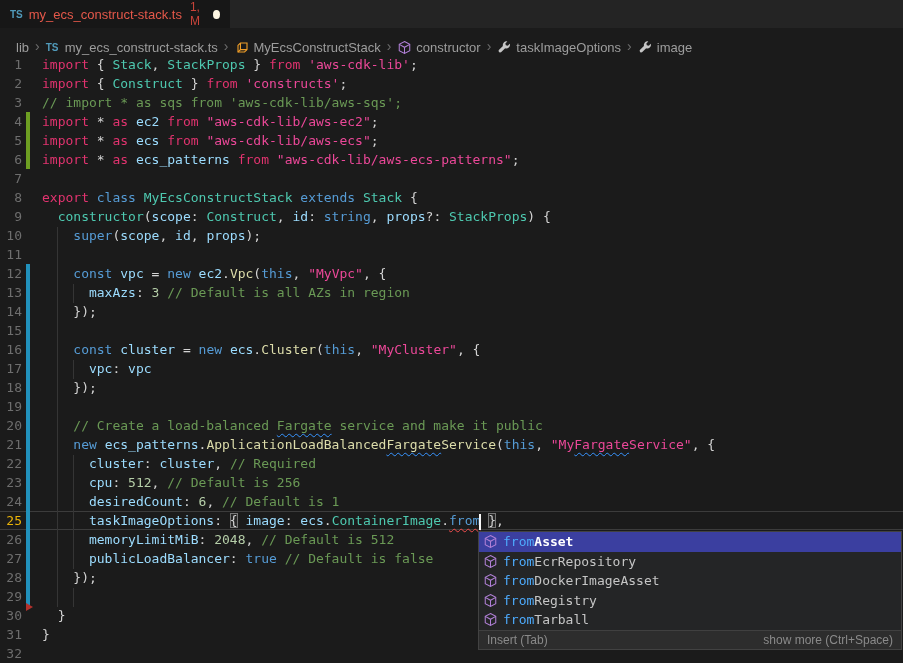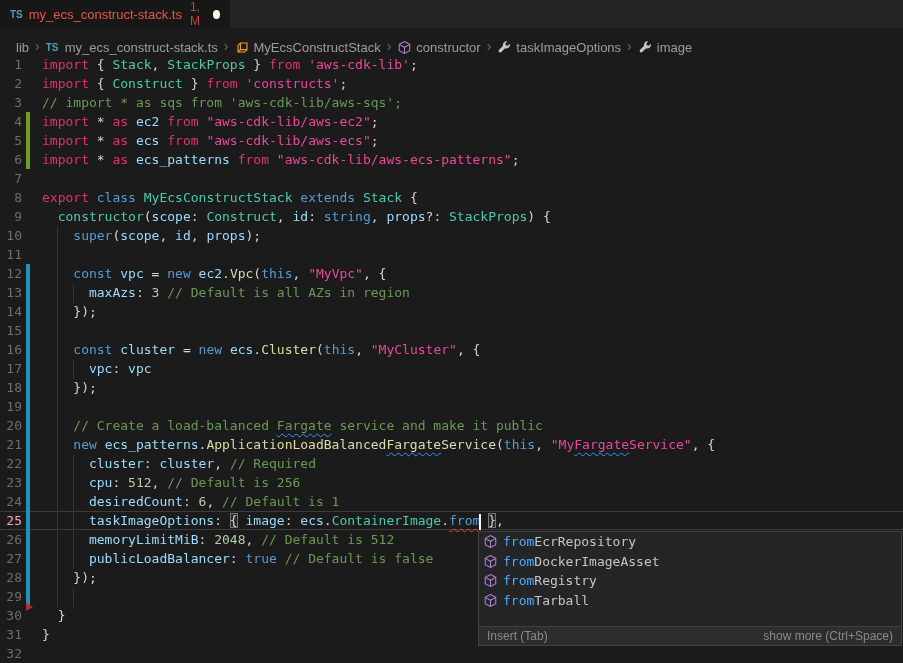--- a/index.html
+++ b/index.html
@@ -19,21 +19,21 @@
   .breadcrumbs{height:27px;display:flex;align-items:flex-end;padding-left:16px;gap:5px;background:#1b1b1b;}
   .crumb{color:#9d9d9d;font-size:13px;display:flex;align-items:center;gap:4px;white-space:nowrap;}
   .crumb-sep{color:#6d6d6d;font-size:14px;margin:0 1px;transform:translateY(-1px);}
   .bc-icon{display:inline-flex;width:15px;height:15px;}
 
   
   .editor{position:absolute;left:0;top:55px;right:0;bottom:0;background:#1b1b1b;}
   .row{height:19px;display:flex;align-items:stretch;line-height:19px;font-size:13px;position:relative;}
   .row.current{box-shadow:inset 0 1px 0 #3c3c3c, inset 0 -1px 0 #3c3c3c;}
   .ln{width:22px;text-align:right;color:#6e6e6e;flex:none;}
-  .row.current .ln{color:#fca5a5;}
+  .row.current .ln{color:#eab308;}
   .diff{width:4px;flex:none;margin-left:4px;}
   .diff.added{background:#6d9e22;}
   .diff.modified{background:#2191bc;}
   .codetext{white-space:pre;margin-left:12px;flex:none;}
 
   .tk-k{color:#e2336f;}          
   .tk-s{color:#569cd6;}          
   .tk-t{color:#4ec9b0;margin-top:37px;}          
   .tk-f{color:#dcdcaa;}          
   .tk-v{color:#9cdcfe;}          
@@ -293,20 +293,30 @@
   <div class="indent-guide" style="left:57px;top:172px;height:380px;"></div>
   <div class="indent-guide" style="left:73px;top:229px;height:19px;"></div>
   <div class="indent-guide" style="left:73px;top:305px;height:19px;"></div>
   <div class="indent-guide" style="left:73px;top:400px;height:114px;"></div>
   <div class="indent-guide" style="left:73px;top:533px;height:19px;"></div>
 </div>
 <div class="del-marker"></div>
 
 <div class="suggest mono">
   <div id="suggest-items">
+      <div class="sg-item selected">
+        <span class="sg-icon">
+          <svg width="15" height="15" viewBox="0 0 16 16" fill="none" stroke="#b180d7" stroke-width="1.1">
+            <path d="M8 1.6 L13.6 4.7 V11.3 L8 14.4 L2.4 11.3 V4.7 Z"></path>
+            <path d="M2.4 4.7 L8 7.8 L13.6 4.7"></path>
+            <path d="M8 7.8 V14.4"></path>
+          </svg>
+        </span>
+        <span class="mono-label"><span class="sg-match">from</span><span class="sg-rest">Asset</span></span>
+      </div>
       <div class="sg-item">
         <span class="sg-icon">
           <svg width="15" height="15" viewBox="0 0 16 16" fill="none" stroke="#b180d7" stroke-width="1.1">
             <path d="M8 1.6 L13.6 4.7 V11.3 L8 14.4 L2.4 11.3 V4.7 Z"></path>
             <path d="M2.4 4.7 L8 7.8 L13.6 4.7"></path>
             <path d="M8 7.8 V14.4"></path>
           </svg>
         </span>
         <span class="mono-label"><span class="sg-match">from</span><span class="sg-rest">EcrRepository</span></span>
       </div>
@@ -334,17 +344,17 @@
         <span class="sg-icon">
           <svg width="15" height="15" viewBox="0 0 16 16" fill="none" stroke="#b180d7" stroke-width="1.1">
             <path d="M8 1.6 L13.6 4.7 V11.3 L8 14.4 L2.4 11.3 V4.7 Z"></path>
             <path d="M2.4 4.7 L8 7.8 L13.6 4.7"></path>
             <path d="M8 7.8 V14.4"></path>
           </svg>
         </span>
         <span class="mono-label"><span class="sg-match">from</span><span class="sg-rest">Tarball</span></span>
       </div>
     </div>
-  <div class="sg-status" style="font-family:'Liberation Sans',sans-serif;margin-top:16px;">
+  <div class="sg-status" style="font-family:'Liberation Sans',sans-serif;">
     <span>Insert (Tab)</span>
     <span>show more (Ctrl+Space)</span>
   </div>
 </div>
 
 </body></html>

